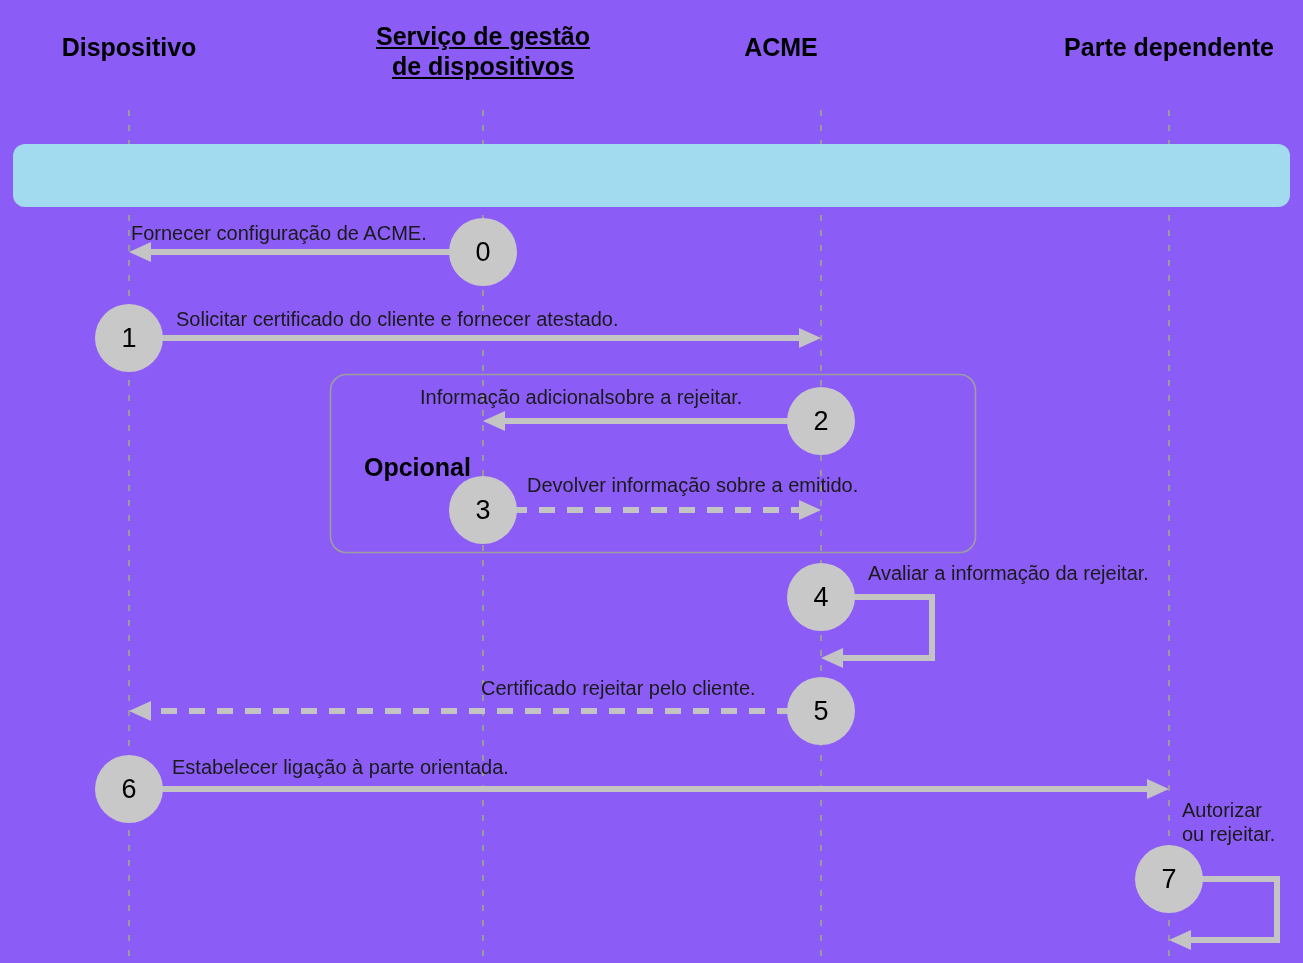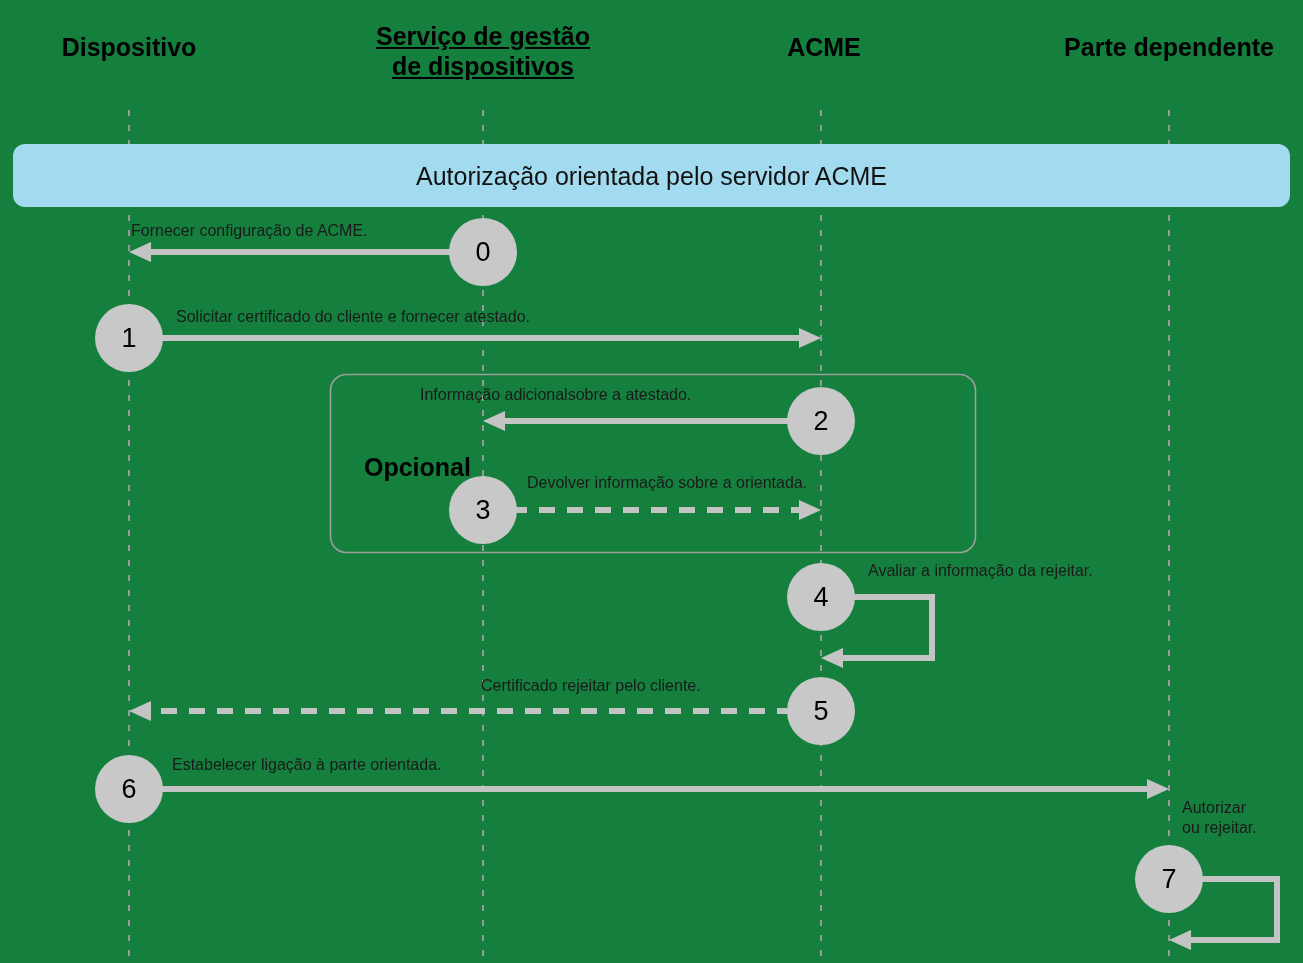--- a/index.html
+++ b/index.html
@@ -10,21 +10,21 @@
   }
   body {
     font-family: "Liberation Sans", sans-serif;
     color: #000000;
     -webkit-font-smoothing: antialiased;
   }
   #diagram-root {
     position: relative;
     width: 1303px;
     height: 963px;
-    background: #15803d;
+    background: #8b5cf6;
     overflow: hidden;
   }
   #diagram-svg {
     position: absolute;
     left: 0;
     top: 0;
     width: 1303px;
     height: 963px;
     display: block;
   }
@@ -42,21 +42,21 @@
     position: absolute;
     text-align: center;
     font-size: 25px;
     font-weight: 400;
     color: #111111;
     transform: translate(-50%, -50%);
     white-space: nowrap;
   }
   .msg-label {
     position: absolute;
-    font-size: 16px;
+    font-size: 20px;
     font-weight: 400;
     color: #1a1a1a;
     white-space: pre-line;
     line-height: 1.22;
   }
   .msg-label.left   { transform: translateX(0); }
   .frame-label {
     position: absolute;
     font-size: 25px;
     font-weight: 700;
@@ -134,33 +134,32 @@
         <circle cx="821" cy="711" r="34" fill="#c8c8c8"></circle>
         <circle cx="129" cy="789" r="34" fill="#c8c8c8"></circle>
         <circle cx="1169" cy="879" r="34" fill="#c8c8c8"></circle>
       </g>
   </svg>
 
   <div id="actor-titles">
       <div class="actor-title" style="left: 129px; top: 33px; width: 340px; margin-left: 0px;">Dispositivo</div>
       <div class="actor-title" style="left: 483px; top: 22px; width: 340px; margin-left: 0px; text-decoration: underline;">Serviço de gestão
 de dispositivos</div>
-      <div class="actor-title" style="left: 824px; top: 33px; width: 340px; margin-left: 0px;">ACME</div>
+      <div class="actor-title" style="left: 781px; top: 33px; width: 340px; margin-left: 0px;">ACME</div>
       <div class="actor-title" style="left: 1169px; top: 33px; width: 340px; margin-left: 0px;">Parte dependente</div>
     </div>
 
-  <div class="banner-label" id="banner-label" style="left: 651.5px; top: 175.5px;">Autorização orientada pelo servidor ACME</div>
 
   <div class="frame-label" id="frame-label" style="left: 364px; top: 453px;">Opcional</div>
 
   <div id="msg-labels">
       <div class="msg-label left" style="left: 131px; top: 221px;">Fornecer configuração de ACME.</div>
       <div class="msg-label left" style="left: 176px; top: 307px; text-align: center;">Solicitar certificado do cliente e fornecer atestado.</div>
-      <div class="msg-label left" style="left: 420px; top: 385px;">Informação adicionalsobre a atestado.</div>
-      <div class="msg-label left" style="left: 527px; top: 473px;">Devolver informação sobre a orientada.</div>
+      <div class="msg-label left" style="left: 420px; top: 385px;">Informação adicionalsobre a rejeitar.</div>
+      <div class="msg-label left" style="left: 527px; top: 473px;">Devolver informação sobre a emitido.</div>
       <div class="msg-label left" style="left: 868px; top: 561px;">Avaliar a informação da rejeitar.</div>
       <div class="msg-label left" style="left: 481px; top: 676px;">Certificado rejeitar pelo cliente.</div>
       <div class="msg-label left" style="left: 172px; top: 755px;">Estabelecer ligação à parte orientada.</div>
       <div class="msg-label left" style="left: 1182px; top: 790px; margin-top: 8px;">Autorizar
 ou rejeitar.</div>
     </div>
   <div id="step-numbers">
       <div class="step-num" style="left: 483px; top: 252px;">0</div>
       <div class="step-num" style="left: 129px; top: 338px;">1</div>
       <div class="step-num" style="left: 821px; top: 421px;">2</div>

